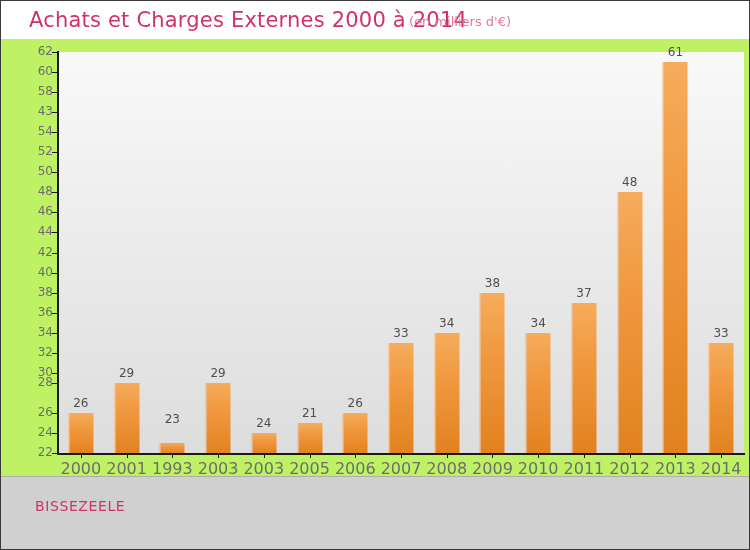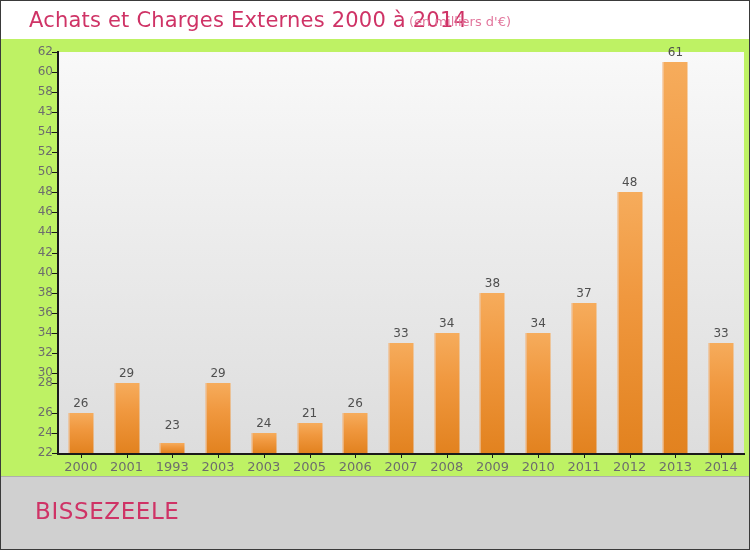--- a/index.html
+++ b/index.html
@@ -132,42 +132,42 @@
   .x-tick-mark {
     position: absolute;
     top: 452px;
     width: 1px;
     height: 5px;
     background: #1a1a1a;
   }
   .x-tick-label {
     position: absolute;
     top: 458px;
-    font-size: 13px;
+    font-size: 16px;
     color: #6d6d6d;
     text-align: center;
     white-space: nowrap;
     transform: translateX(-50%);
   }
 
   
   #footer {
     position: absolute;
     left: 0;
     bottom: 0;
     width: 750px;
     height: 72px;
     background: #d0d0d0;
     border-top: 1px solid #aeaeae;
   }
   #city-name {
     position: absolute;
     left: 34px;
     top: 21px;
-    font-size: 23px;
+    font-size: 14px;
     color: #cf3366;
     letter-spacing: 0.6px;
     white-space: nowrap;
   }
   #brand-logo {
     position: absolute;
     right: 55px;
     top: 12px;
     font-size: 30px;
     font-weight: 600;
@@ -288,21 +288,21 @@
       <div class="bar-slot" style="left: 57px; width: 45.7333px; top: 51px; height: 401px;">
         <div class="bar" title="2000: 26" style="width: 24px; height: 40.1px;"></div>
         <div class="bar-value" style="bottom: 43.1px;">26</div>
       </div>
       <div class="bar-slot" style="left: 102.733px; width: 45.7333px; top: 51px; height: 401px;">
         <div class="bar" title="2001: 29" style="width: 24px; height: 70.175px;"></div>
         <div class="bar-value" style="bottom: 73.175px;">29</div>
       </div>
       <div class="bar-slot" style="left: 148.467px; width: 45.7333px; top: 51px; height: 401px;">
         <div class="bar" title="2002: 23" style="width: 24px; height: 10.025px;"></div>
-        <div class="bar-value" style="bottom: 21px; margin-top: 48px;">23</div>
+        <div class="bar-value" style="bottom: 27px; margin-top: 48px;">23</div>
       </div>
       <div class="bar-slot" style="left: 194.2px; width: 45.7333px; top: 51px; height: 401px;">
         <div class="bar" title="2003: 29" style="width: 24px; height: 70.175px;"></div>
         <div class="bar-value" style="bottom: 73.175px;">29</div>
       </div>
       <div class="bar-slot" style="left: 239.933px; width: 45.7333px; top: 51px; height: 401px;">
         <div class="bar" title="2004: 24" style="width: 24px; height: 20.05px;"></div>
         <div class="bar-value" style="bottom: 23.05px;">24</div>
       </div>
       <div class="bar-slot" style="left: 285.667px; width: 45.7333px; top: 51px; height: 401px;">

